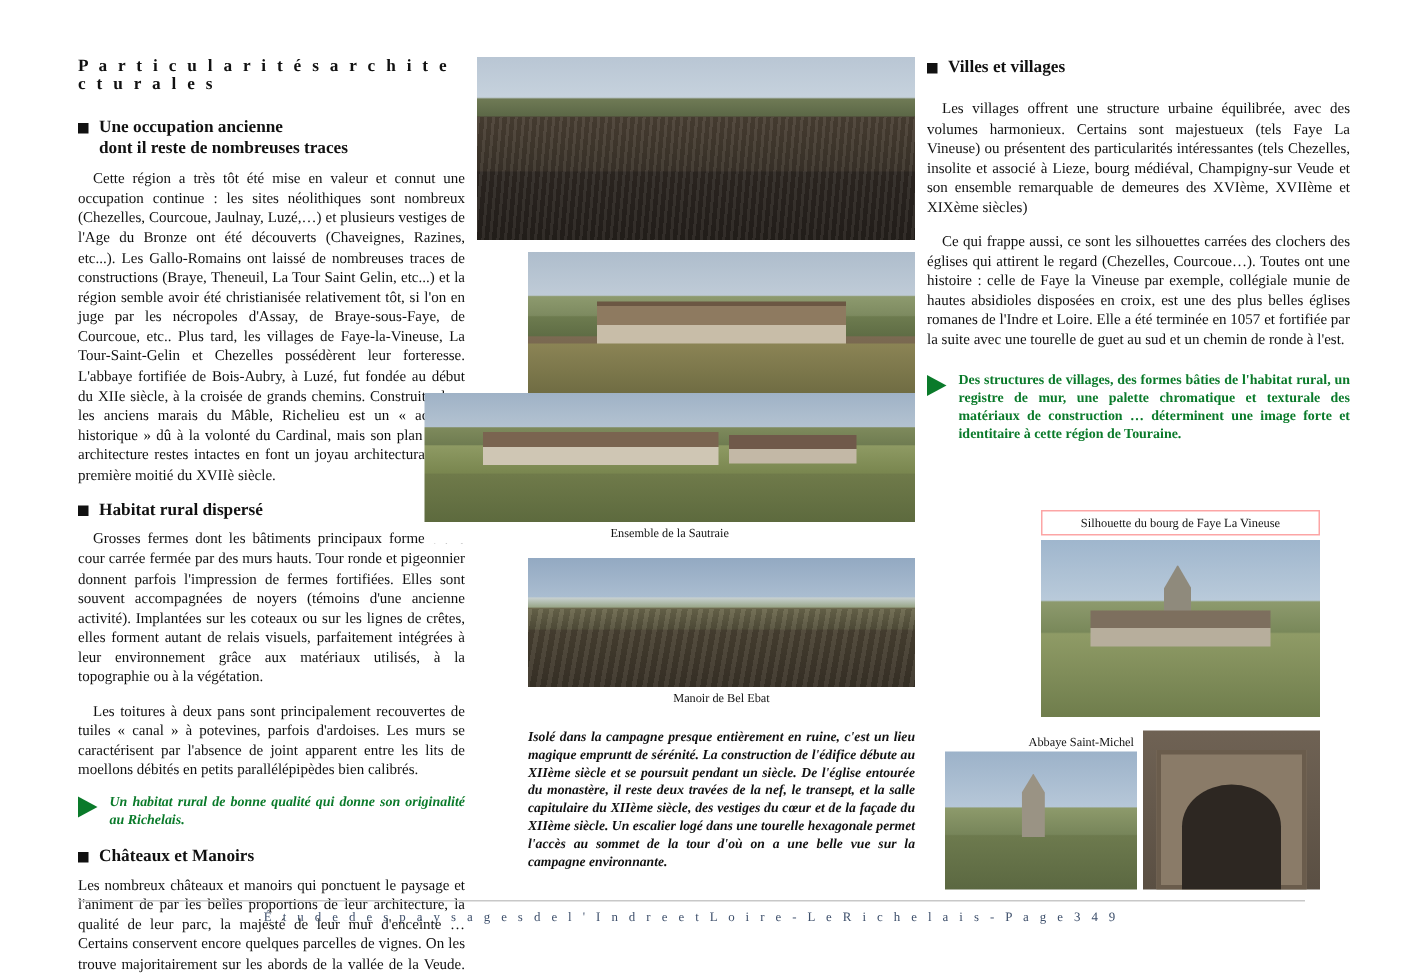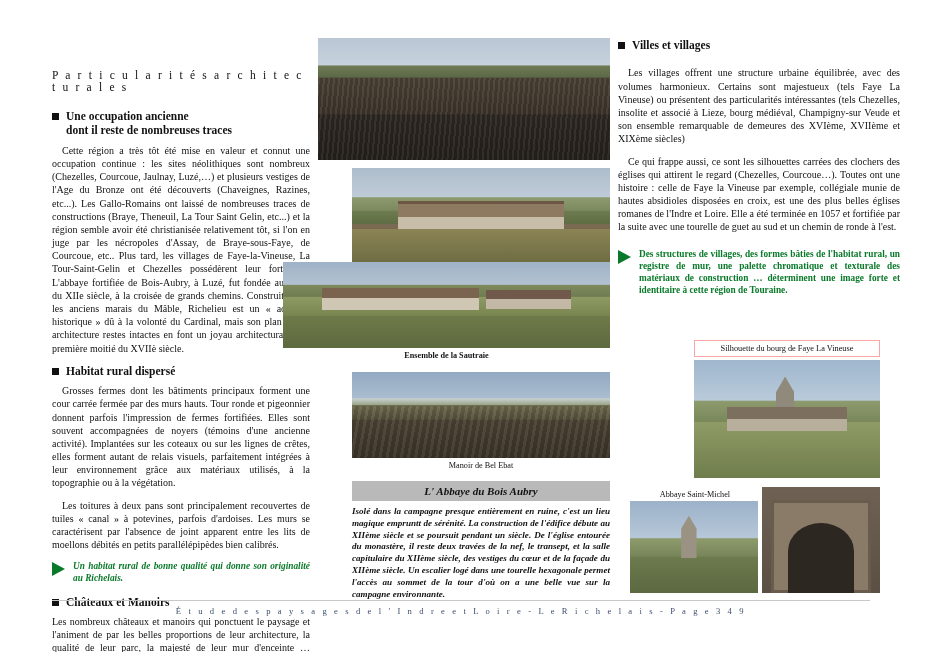--- a/index.html
+++ b/index.html
@@ -32,25 +32,24 @@
     position: absolute;
     left: 618px;
     top: 38px;
     width: 282px;
   }
 
   
   .section-title {
     font-family: "Liberation Serif", serif;
     font-size: 11.5px;
-    font-weight: normal;
+    font-weight: bold;
     letter-spacing: 2.2px;
     color: #111;
     margin-bottom: 16px;
-    margin-top: 31px;
   }
   .head-row {
     display: flex;
     align-items: flex-start;
     margin-bottom: 6px;
   }
   .bullet-sq {
     width: 7px;
     height: 7px;
     background: #111;
@@ -341,32 +340,31 @@
   </div>
 
   <div class="fig" style="left:318px; top:38px; width:292px; height:122px;">
     <div class="ph ph-field1"></div>
   </div>
 
   <div class="fig" style="left:352px; top:168px; width:258px; height:96px;">
     <div class="ph ph-farm"></div>
   </div>
 
-  <div class="fig" style="left:283px; top:262px; width:327px; height:102px;font-weight:bold;">
+  <div class="fig" style="left:283px; top:262px; width:327px; height:102px;">
     <div class="ph ph-sautrais" style="height:86px"></div>
     <div class="cap">Ensemble de la Sautraie</div>
   </div>
 
   <div class="fig" style="left:352px; top:372px; width:258px; height:102px;">
     <div class="ph ph-belebat" style="height:86px"></div>
     <div class="cap">Manoir de Bel Ebat</div>
   </div>
 
   <div class="abbaye-block">
-    <div class="abbaye-title">L' Abbaye du Bois Aubry</div>
     <div class="abbaye-text">Isolé dans la campagne presque entièrement en ruine, c'est un lieu magique empruntt de sérénité. La construction de l'édifice débute au XIIème siècle et se poursuit pendant un siècle. De l'église entourée du monastère, il reste deux travées de la nef, le transept, et la salle capitulaire du XIIème siècle, des vestiges du cœur et de la façade du XIIème siècle. Un escalier logé dans une tourelle hexagonale permet l'accès au sommet de la tour d'où on a une belle vue sur la campagne environnante.</div>
   </div>
 
   <div class="col-right">
     <div class="head-row">
       <div class="bullet-sq"></div>
       <div class="head-text">Villes et villages</div>
     </div>
 
     <p class="body" style="margin-top:14px">Les villages offrent une structure urbaine équilibrée, avec des volumes harmonieux. Certains sont majestueux (tels Faye La Vineuse) ou présentent des particularités intéressantes (tels Chezelles, insolite et associé à Lieze, bourg médiéval, Champigny-sur Veude et son ensemble remarquable de demeures des XVIème, XVIIème et XIXème siècles)</p>
@@ -380,21 +378,21 @@
 
   <div class="fig" style="left:694px; top:340px; width:186px; height:18px;">
     <div class="cap-box">Silhouette du bourg de Faye La Vineuse</div>
   </div>
 
   <div class="fig" style="left:694px; top:360px; width:186px; height:118px;">
     <div class="ph ph-village"></div>
   </div>
 
   <div class="fig" style="left:630px; top:487px; width:128px; height:14px;">
-    <div class="cap" style="text-align:center; padding-left:4px">Abbaye Saint-Michel</div>
+    <div class="cap" style="text-align:right; padding-left:4px">Abbaye Saint-Michel</div>
   </div>
 
   <div class="fig" style="left:630px; top:501px; width:128px; height:92px;">
     <div class="ph ph-stmichel"></div>
   </div>
 
   <div class="fig" style="left:762px; top:487px; width:118px; height:106px;">
     <div class="ph ph-barn"></div>
   </div>
 

